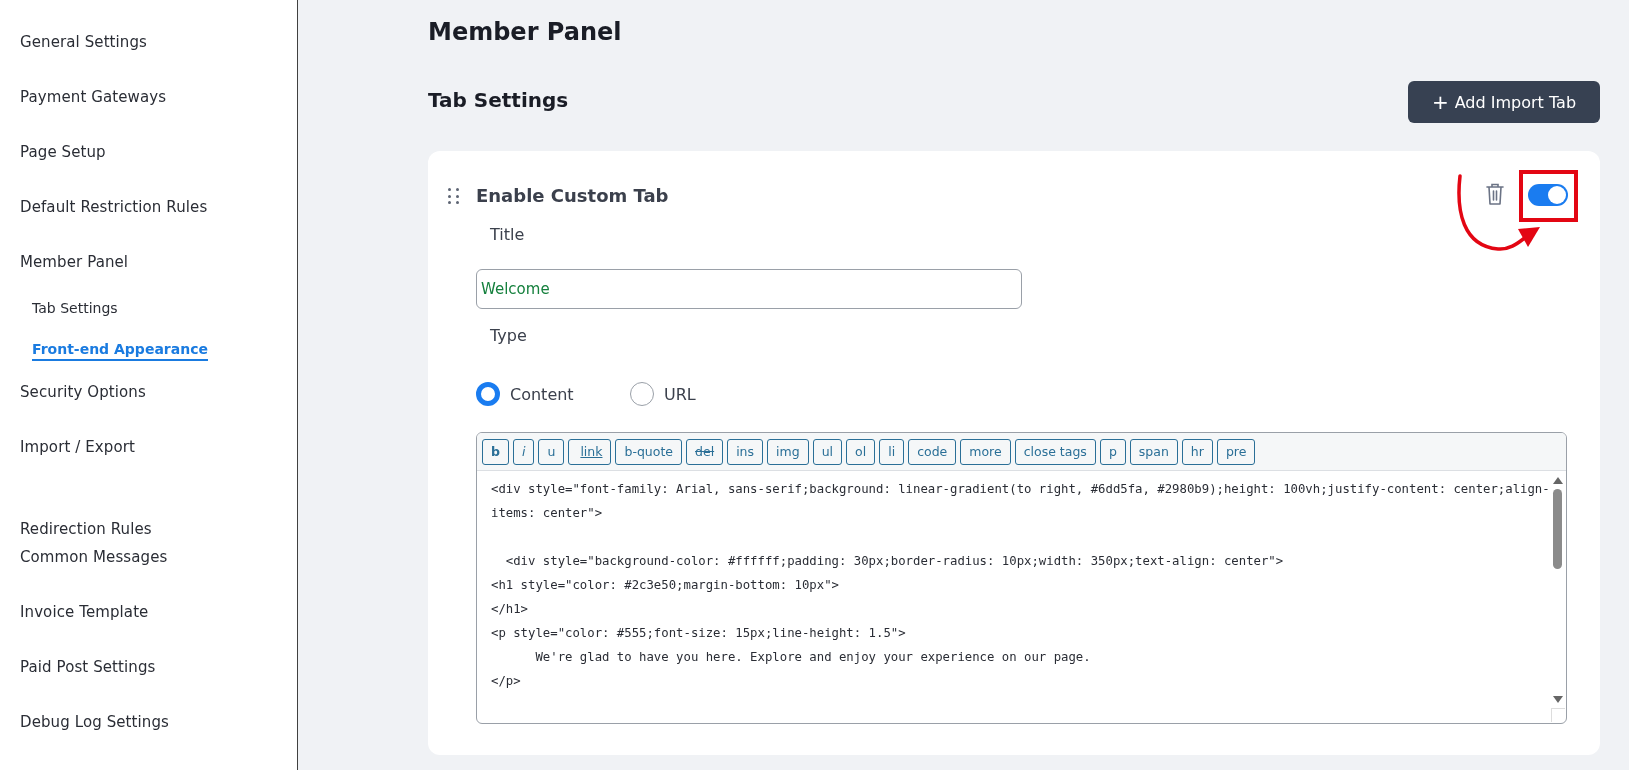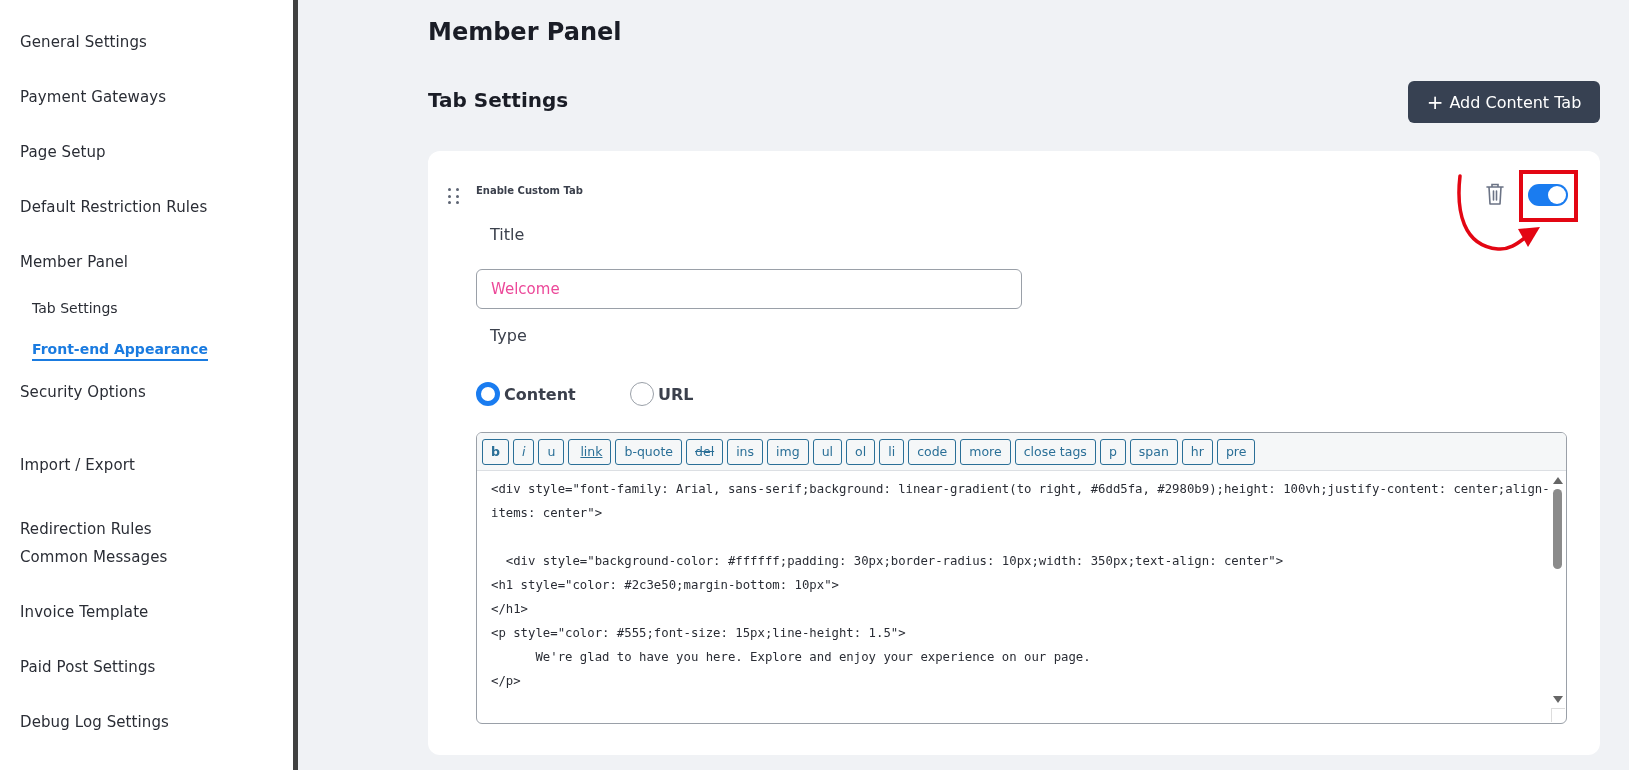--- a/index.html
+++ b/index.html
@@ -7,21 +7,21 @@
   body {
     font-family: "DejaVu Sans", "Liberation Sans", sans-serif;
     background: #f0f2f5;
     color: #1f2330;
     position: relative;
   }
   .sidebar {
     position: absolute; left: 0; top: 0;
     width: 298px; height: 770px;
     background: #ffffff;
-    border-right: 5px solid #404040;
+    border-right: 1px solid #404040;
   }
   .nav-item {
     position: absolute; left: 20px;
     font-size: 15px; color: #2a2d35;
     cursor: pointer; white-space: nowrap;
     letter-spacing: 0.1px;
   }
   .nav-sub {
     position: absolute; left: 32px;
     font-size: 14px; color: #2a2d35;
@@ -58,21 +58,21 @@
   .drag-handle {
     position: absolute; left: 20px; top: 37px;
     width: 12px; height: 18px;
     display: grid; grid-template-columns: 4px 4px; gap: 2px 4px;
   }
   .drag-handle span {
     width: 3px; height: 3px; border-radius: 50%; background: #5d6473; display: block;
   }
   .card-title {
     position: absolute; left: 48px; top: 34px;
-    font-size: 10px; font-weight: bold; color: #3b404c;
+    font-size: 18px; font-weight: bold; color: #3b404c;
   }
   .trash {
     position: absolute; left: 1056px; top: 30px;
     width: 22px; height: 26px; cursor: pointer;
   }
   .toggle-highlight {
     position: absolute; left: 1091px; top: 19px;
     width: 59px; height: 52px;
     border: 4px solid #e30613;
   }
@@ -91,28 +91,28 @@
     pointer-events: none;
   }
   .field-label {
     position: absolute; left: 48px;
     font-size: 16px; color: #3b404c; margin-left: 14px;
   }
   .title-input {
     position: absolute; left: 48px; top: 118px;
     width: 546px; height: 40px;
     border: 1px solid #9aa0a8; border-radius: 6px;
-    padding: 0 14px; font-size: 15px; color: #ec4899;
+    padding: 0 4px; font-size: 15px; color: #15803d;
     font-family: "DejaVu Sans", "Liberation Sans", sans-serif;
     background: #fff;
   }
   .radio {
     position: absolute; top: 231px;
-    display: flex; align-items: center; gap: 4px;
-    font-size: 16px; color: #3b404c; cursor: pointer; font-weight: bold;
+    display: flex; align-items: center; gap: 10px;
+    font-size: 16px; color: #3b404c; cursor: pointer;
   }
   .radio .circle {
     width: 24px; height: 24px; border-radius: 50%;
     border: 1px solid #9aa0a8; background: #fff;
   }
   .radio .circle.checked { border: 5px solid #1a7cf0; }
   .editor {
     position: absolute; left: 48px; top: 281px;
     width: 1091px; height: 292px;
     border: 1px solid #9aa0a8; border-radius: 6px;
@@ -164,34 +164,34 @@
 
 <div class="sidebar">
   <div class="nav-item" style="top:33px">General Settings</div>
   <div class="nav-item" style="top:88px">Payment Gateways</div>
   <div class="nav-item" style="top:143px">Page Setup</div>
   <div class="nav-item" style="top:198px">Default Restriction Rules</div>
   <div class="nav-item" style="top:253px">Member Panel</div>
   <div class="nav-sub" style="top:300px">Tab Settings</div>
   <div class="nav-sub active" style="top:341px">Front-end Appearance</div>
   <div class="nav-item" style="top:383px">Security Options</div>
-  <div class="nav-item" style="top:456px">Import / Export</div>
+  <div class="nav-item" style="top:438px">Import / Export</div>
   <div class="nav-item" style="top:520px">Redirection Rules</div>
   <div class="nav-item" style="top:548px">Common Messages</div>
   <div class="nav-item" style="top:603px">Invoice Template</div>
   <div class="nav-item" style="top:658px">Paid Post Settings</div>
   <div class="nav-item" style="top:713px">Debug Log Settings</div>
 </div>
 
 <h1 class="page-title">Member Panel</h1>
 <h2 class="section-title">Tab Settings</h2>
 
 <button class="add-btn">
   <span class="plus">+</span>
-  <span>Add Content Tab</span>
+  <span>Add Import Tab</span>
 </button>
 
 <div class="card">
   <div class="drag-handle">
     <span></span>
       <span></span>
       <span></span>
       <span></span>
       <span></span>
       <span></span>

